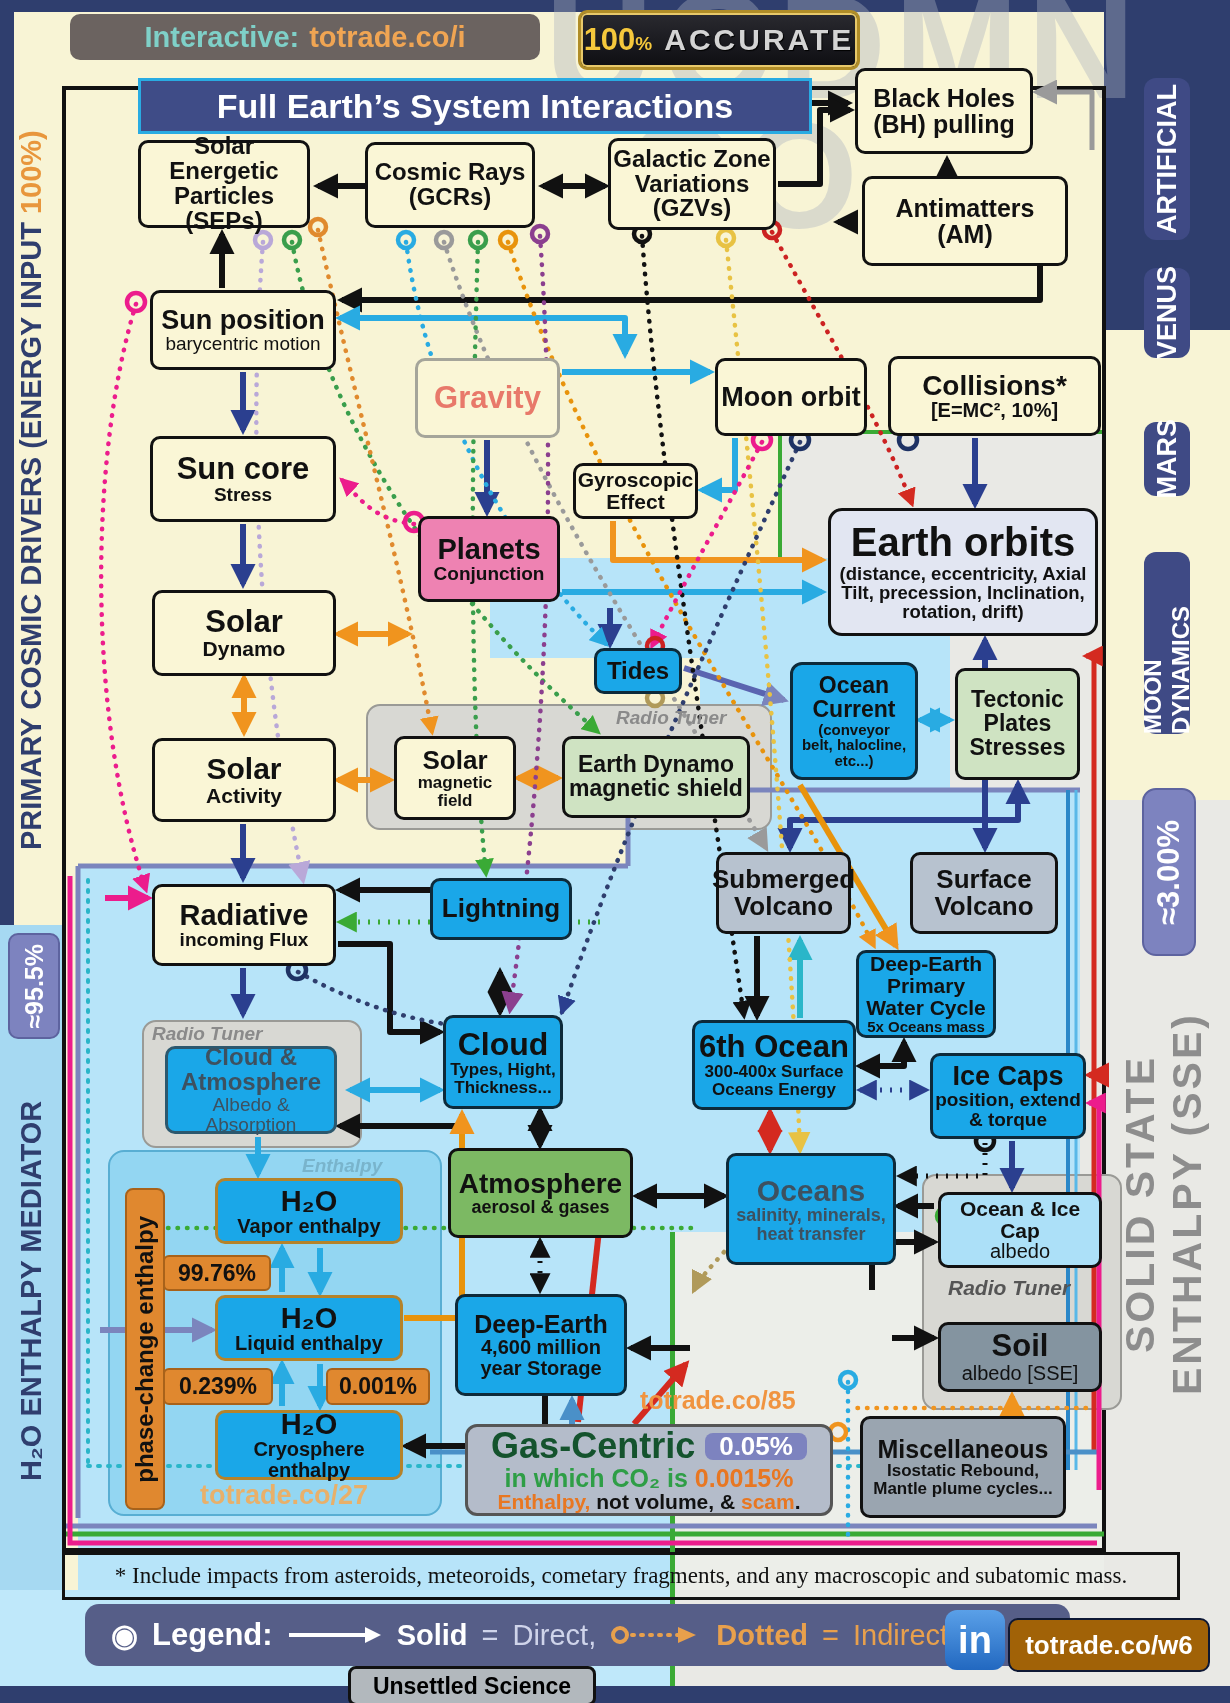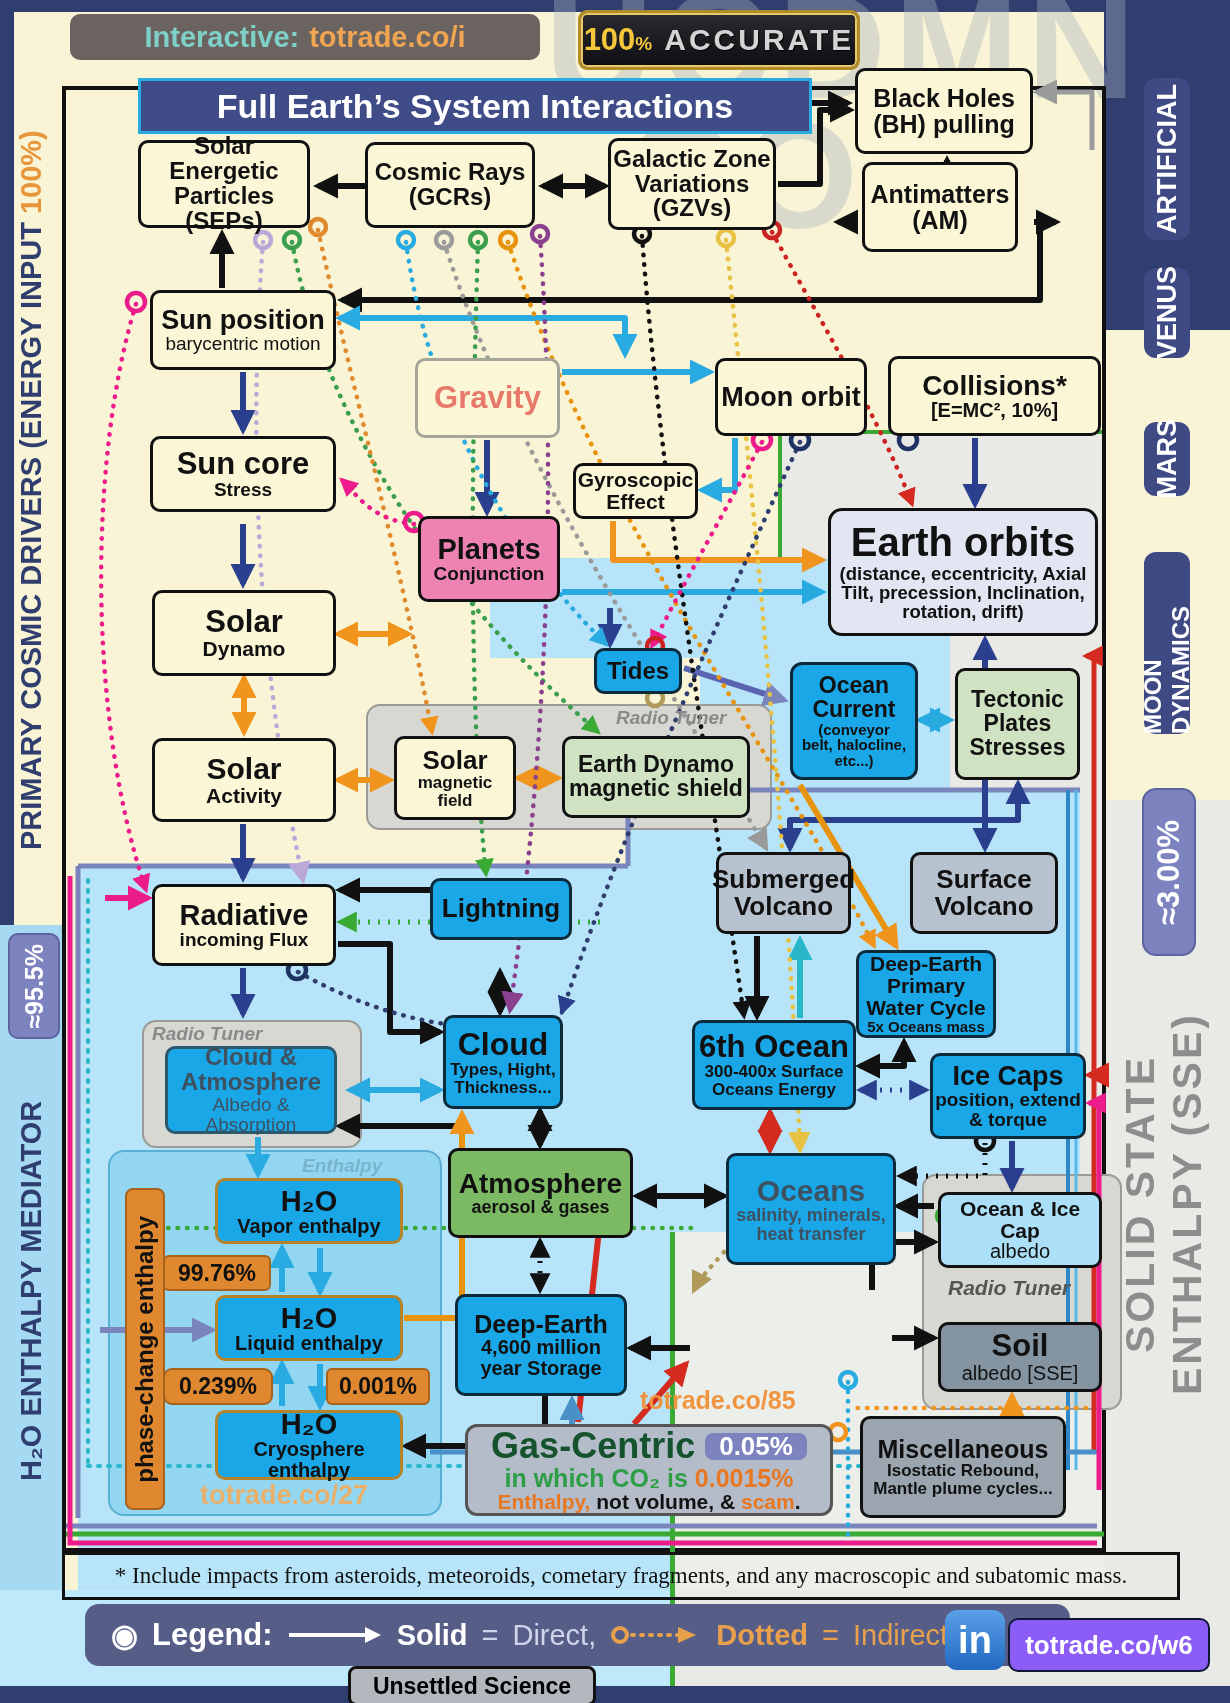--- a/index.html
+++ b/index.html
@@ -41,28 +41,28 @@
   .bx b,.bx span{white-space:pre-line;}
   .bx .sub{font-weight:bold;}
   .blue{background:#1aa7e8;border-color:#0d2a3a;}
   .green{background:#7cb963;border-color:#111;}
   .ltgreen{background:#cfe3c2;border-color:#111;}
   .gvol{background:#b7c2cf;border-color:#111;}
   .b-seps{left:138px;top:140px;width:172px;height:88px;font-size:24px;font-weight:bold;}
   .b-gcrs{left:365px;top:142px;width:170px;height:86px;font-size:24px;font-weight:bold;}
   .b-gzvs{left:608px;top:138px;width:168px;height:92px;font-size:24px;font-weight:bold;}
   .b-bh{left:855px;top:68px;width:178px;height:86px;font-size:25px;font-weight:bold;}
-  .b-am{left:862px;top:162px;width:156px;height:90px;font-size:25px;font-weight:bold;}
+  .b-am{left:862px;top:176px;width:206px;height:90px;font-size:25px;font-weight:bold;}
   .b-sunpos{left:150px;top:290px;width:186px;height:80px;}
   .b-sunpos b{font-size:27px;} .b-sunpos .sub{font-size:19px;font-weight:normal;}
   .b-gravity{left:415px;top:358px;width:145px;height:80px;font-size:31px;font-weight:bold;color:#e8796a;border-color:#a5a59a;}
   .b-moon{left:715px;top:358px;width:152px;height:78px;font-size:27px;font-weight:bold;}
   .b-coll{left:888px;top:356px;width:213px;height:80px;}
   .b-coll b{font-size:28px;} .b-coll .sub{font-size:20px;}
-  .b-suncore{left:150px;top:436px;width:186px;height:76px;}
+  .b-suncore{left:150px;top:436px;width:186px;height:86px;}
   .b-suncore b{font-size:31px;} .b-suncore .sub{font-size:19px;}
   .b-gyro{left:573px;top:463px;width:125px;height:56px;font-size:21px;font-weight:bold;}
   .b-planets{left:418px;top:516px;width:142px;height:86px;background:#ee82b2;}
   .b-planets b{font-size:29px;} .b-planets .sub{font-size:19px;}
   .b-eorbits{left:828px;top:508px;width:270px;height:128px;background:#e2e6f2;border-radius:14px;}
   .b-eorbits b{font-size:40px;} .b-eorbits .sub{font-size:18.5px;}
   .b-sdynamo{left:152px;top:590px;width:184px;height:86px;}
   .b-sdynamo b{font-size:31px;} .b-sdynamo .sub{font-size:21px;}
   .b-tides{left:594px;top:648px;width:88px;height:46px;font-size:24px;font-weight:bold;}
   .b-ocurrent{left:790px;top:662px;width:128px;height:118px;border-radius:12px;}
@@ -115,21 +115,21 @@
   .b-gas .rw{display:flex;align-items:center;gap:10px;}
   .b-gas b{font-size:36px;color:#14532d;}
   .b-gas .bdg{background:#7d83bf;color:#fff;font-weight:bold;font-size:26px;border-radius:8px;padding:0 14px;}
   .b-gas .l2{font-size:25px;color:#2e9e46;font-weight:bold;}
   .b-gas .l2 .oj{color:#e87722;}
   .b-gas .l3{font-size:21px;font-weight:bold;color:#111;}
   .b-gas .l3 .oj{color:#e87722;}
   
   .obadge{position:absolute;background:#e0882f;border:2px solid #a8621a;border-radius:6px;color:#111;font-weight:bold;font-size:23px;display:flex;align-items:center;justify-content:center;z-index:4;}
   .b9976{left:163px;top:1255px;width:104px;height:32px;}
-  .b0239{left:163px;top:1368px;width:106px;height:33px;border-radius:9px;}
+  .b0239{left:163px;top:1368px;width:106px;height:33px;}
   .b0001{left:326px;top:1368px;width:100px;height:33px;}
   .phasebar{position:absolute;left:125px;top:1188px;width:36px;height:318px;background:#e0882f;border:2px solid #a8621a;border-radius:8px;z-index:4;display:flex;align-items:center;justify-content:center;font-weight:bold;font-size:24px;color:#111;}
   .vt{writing-mode:vertical-rl;transform:rotate(180deg);}
   .t27{left:200px;top:1480px;width:200px;color:#e8b06a;font-weight:bold;font-size:27px;z-index:4;}
   .t85{left:640px;top:1386px;color:#f09440;font-weight:bold;font-size:25px;z-index:4;}
   .lab-rt1{left:616px;top:707px;font-size:19px;}
   .lab-rt2{left:948px;top:1276px;font-size:21px;color:#555;}
   .lab-rt3{left:152px;top:1023px;font-size:19px;}
   .lab-enth{left:302px;top:1155px;font-size:19px;font-style:italic;font-weight:bold;color:#79b4cc;z-index:4;position:absolute;}
   
@@ -155,21 +155,21 @@
   .rb-pct{left:1142px;top:788px;width:50px;height:164px;font-size:31px;border-radius:14px;}
   .sb-sse{left:1126px;top:952px;width:76px;height:504px;font-weight:bold;font-size:41px;color:#8d8d8d;letter-spacing:3px;}
   
   .foot{left:62px;top:1552px;width:1118px;height:48px;border:3px solid #111;box-sizing:border-box;display:flex;align-items:center;justify-content:center;font-family:"Liberation Serif",serif;font-size:23px;color:#111;z-index:4;}
   .legend{left:85px;top:1604px;width:985px;height:62px;background:#565e88;border-radius:14px;display:flex;align-items:center;padding:0 26px;gap:14px;box-sizing:border-box;z-index:4;font-size:29px;color:#fff;}
   .legend .lt{font-weight:bold;font-size:31px;}
   .legend .dim{color:#cfd4ea;}
   .legend .oj{color:#e8a04c;} .legend .ojb{color:#e8a04c;font-weight:bold;}
   .unsettled{left:348px;top:1666px;width:242px;height:34px;background:#b2b8bd;border:3px solid #111;border-radius:8px;display:flex;align-items:center;justify-content:center;font-weight:bold;font-size:23px;z-index:5;}
   .lkin{left:945px;top:1610px;width:60px;height:60px;background:linear-gradient(#5aa0e8,#2268c0);border-radius:12px;display:flex;align-items:center;justify-content:center;color:#fff;font-weight:bold;font-size:38px;z-index:5;}
-  .w6{left:1008px;top:1618px;width:198px;height:50px;background:#8b5cf6;border:2px solid #0e1834;border-radius:10px;display:flex;align-items:center;justify-content:center;color:#fff;font-weight:bold;font-size:26px;z-index:5;}
+  .w6{left:1008px;top:1618px;width:198px;height:50px;background:#a16207;border:2px solid #0e1834;border-radius:10px;display:flex;align-items:center;justify-content:center;color:#fff;font-weight:bold;font-size:26px;z-index:5;}
 </style>
 </head>
 <body>
 
 <div id="stage">
 
   <div class="abs z-topbar"></div>
   <div class="abs z-lnavy"></div>
   <div class="abs z-lcream"></div>
   <div class="abs z-lblue"></div>

